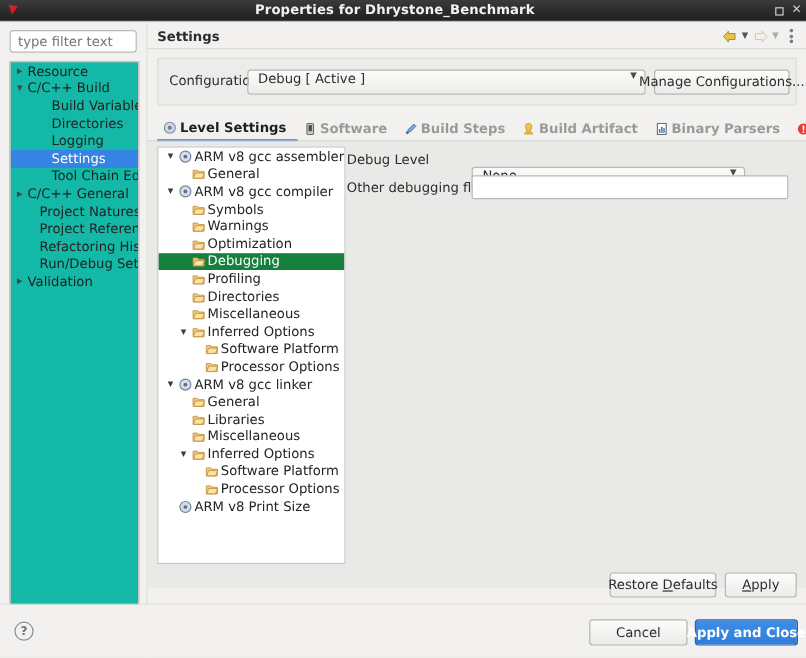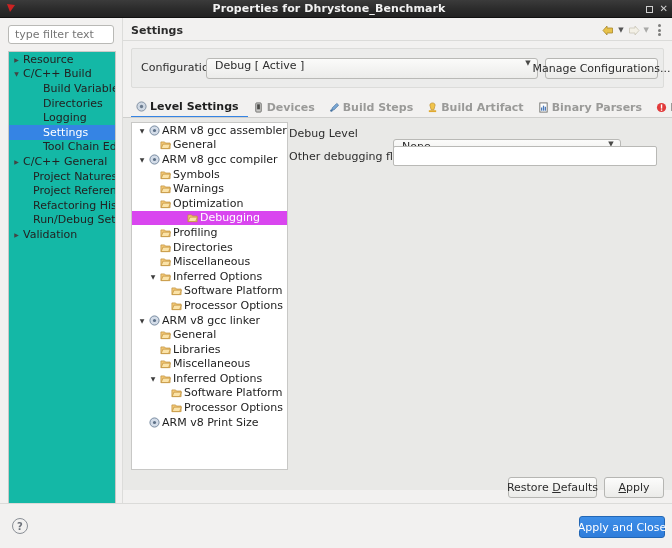--- a/index.html
+++ b/index.html
@@ -167,21 +167,21 @@
     background: #e9e9e7;
   }
   .opt-tree {
     position: absolute; left: 8px; top: 4px; width: 157px; height: 348px;
     background: #ffffff; border: 1px solid #c8c8c6; overflow: hidden;
   }
   .opt-row {
     height: 14.6px; display: flex; align-items: center;
     font-size: 11px; color: #222; white-space: nowrap;
   }
-  .opt-row.sel { background: #d946ef; color: #ffffff; justify-content: center; }
+  .opt-row.sel { background: #15803d; color: #ffffff; }
   .opt-arrow { width: 12px; flex: 0 0 12px; text-align: center; font-size: 6px; color: #3c3c3c; }
   .opt-icon { width: 13px; flex: 0 0 13px; display: flex; align-items: center; justify-content: center; }
   .opt-label { padding-left: 1px; }
 
   
   .form-row { position: absolute; display: flex; align-items: center; }
   .form-label { font-size: 11px; color: #2c2c2c; }
   #debug-level-row  { left: 166px; top: 5px;  width: 375px; height: 21px; }
   #other-flags-row  { left: 166px; top: 28px; width: 375px; height: 21px; }
   #debug-level-combo { left: 104px; top: 16px; width: 228px; height: 20px; position: absolute; gap: 40px; }
@@ -205,21 +205,21 @@
   }
   .help-icon {
     position: absolute; left: 12px; top: 14px; width: 16px; height: 16px;
     border-radius: 50%; border: 1.3px solid #8a8f96; color: #6d727a;
     font-size: 10px; font-weight: bold; display: flex; align-items: center; justify-content: center;
   }
   #cancel-btn { position: absolute; left: 491px; top: 12px; width: 82px; height: 22px; }
   #apply-close-btn {
     position: absolute; left: 579px; top: 12px; width: 86px; height: 22px;
     background: linear-gradient(to bottom, #3d8ee8 0%, #2f7ddb 100%);
-    border: 1px solid #2367b5; color: #ffffff;
+    border: 1px solid #2367b5; color: #ffffff; font-weight: bold;
   }
   .uline { text-decoration: underline; }
 </style>
 </head>
 <body>
 
 <div id="app">
 
   <div class="titlebar">
     <div class="titlebar-icon">
@@ -355,21 +355,21 @@
             </span>
             <span>Level Settings</span>
           </div>
           <div class="tab">
             <span style="display: flex;">
               <svg class="tab-icon" viewBox="0 0 12 12">
                 <rect x="3" y="1" width="6" height="10" rx="1" fill="#c9c9c7" stroke="#6e6e6c" stroke-width="1"></rect>
                 <rect x="4.5" y="2.5" width="3" height="5.5" fill="#4a4a48"></rect>
               </svg>
             </span>
-            <span>Devices</span>
+            <span>Software</span>
           </div>
           <div class="tab">
             <span style="display: flex;">
               <svg class="tab-icon" viewBox="0 0 12 12">
                 <path d="M8.5 1.5 L10.5 3.5 L5.5 8.5 L3 9 L3.5 6.5 Z" fill="#7aa7d4" stroke="#46729f" stroke-width="0.8" stroke-linejoin="round"></path>
                 <circle cx="2.6" cy="9.4" r="1.3" fill="#46729f"></circle>
               </svg>
             </span>
             <span>Build Steps</span>
           </div>
@@ -659,17 +659,18 @@
         </div>
         <div class="btn" id="apply-btn">
           <span><span class="uline">A</span>pply</span>
         </div>
       </div>
     </div>
 
     <div class="footer-sep"></div>
     <div class="footer">
       <div class="help-icon">?</div>
+      <div class="btn" id="cancel-btn">Cancel</div>
       <div class="btn" id="apply-close-btn">Apply and Close</div>
     </div>
 
   </div>
 </div>
 
 </body></html>

